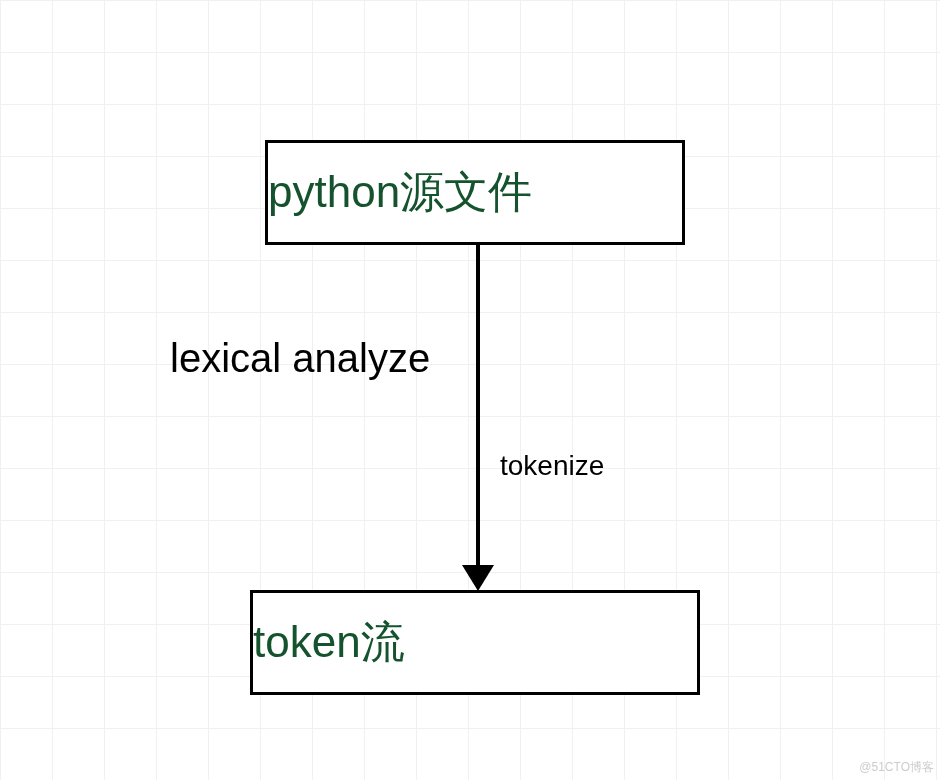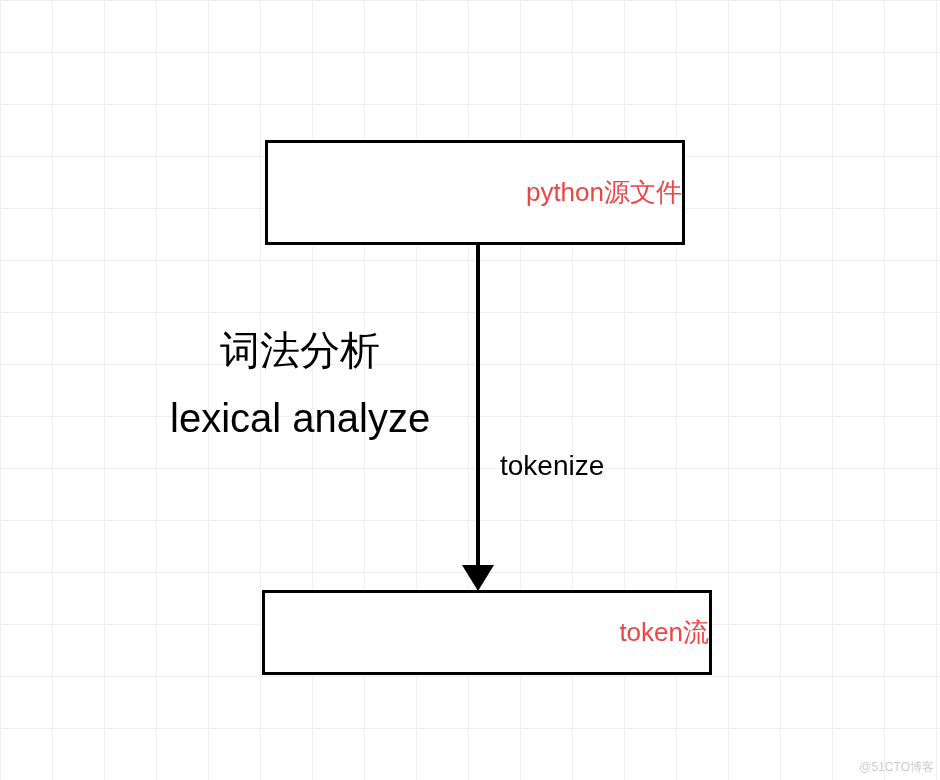--- a/index.html
+++ b/index.html
@@ -26,35 +26,35 @@
         linear-gradient(to bottom, #f0f0f0 1px, transparent 1px);
       background-size: 52px 52px;
       background-position: 0 0;
     }
     .node-box {
       position: absolute;
       background: #ffffff;
       border: 3px solid #000000;
       display: flex;
       align-items: center;
-      justify-content: flex-end;
-      font-size: 26px;
-      color: #ef4444;
+      justify-content: flex-start;
+      font-size: 44px;
+      color: #14532d;
     }
     .node-top {
       left: 265px;
       top: 140px;
       width: 420px;
       height: 105px;
     }
     .node-bottom {
-      left: 262px;
+      left: 250px;
       top: 590px;
       width: 450px;
-      height: 85px;
+      height: 105px;
     }
     .arrow-line {
       position: absolute;
       left: 476px;
       top: 245px;
       width: 4px;
       height: 328px;
       background: #000000;
     }
     .arrow-head {
@@ -104,21 +104,20 @@
 <div class="grid-bg"></div>
 
 <div class="node-box node-top">
   <span>python源文件</span>
 </div>
 
 <div class="arrow-line"></div>
 <div class="arrow-head"></div>
 
 <div class="label-left">
-  <span class="label-left-line1">词法分析</span>
   <span class="label-left-line2">lexical analyze</span>
 </div>
 
 <div class="label-right">tokenize</div>
 
 <div class="node-box node-bottom">
   <span>token流</span>
 </div>
 
 <div class="watermark">@51CTO博客</div>

